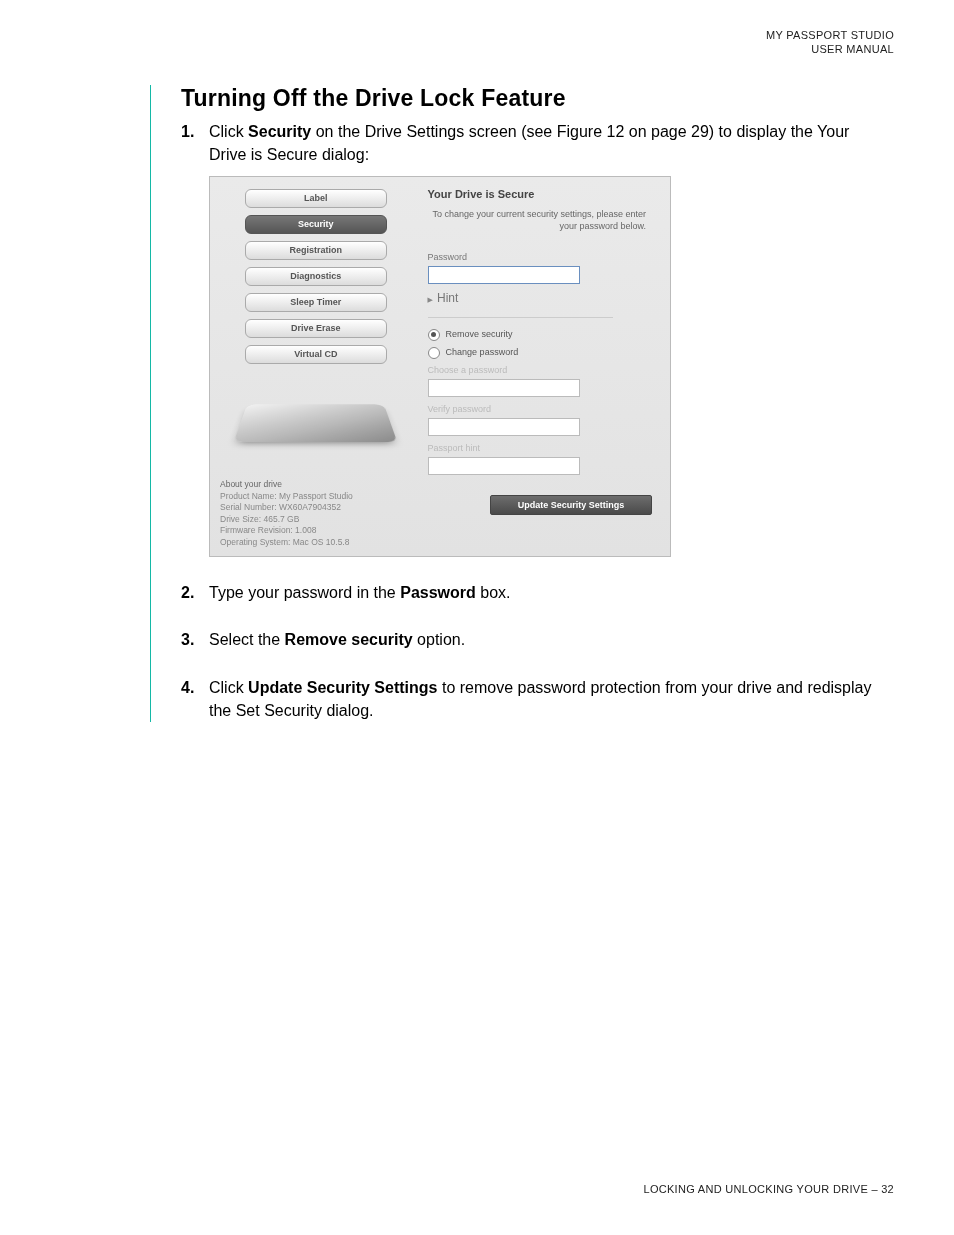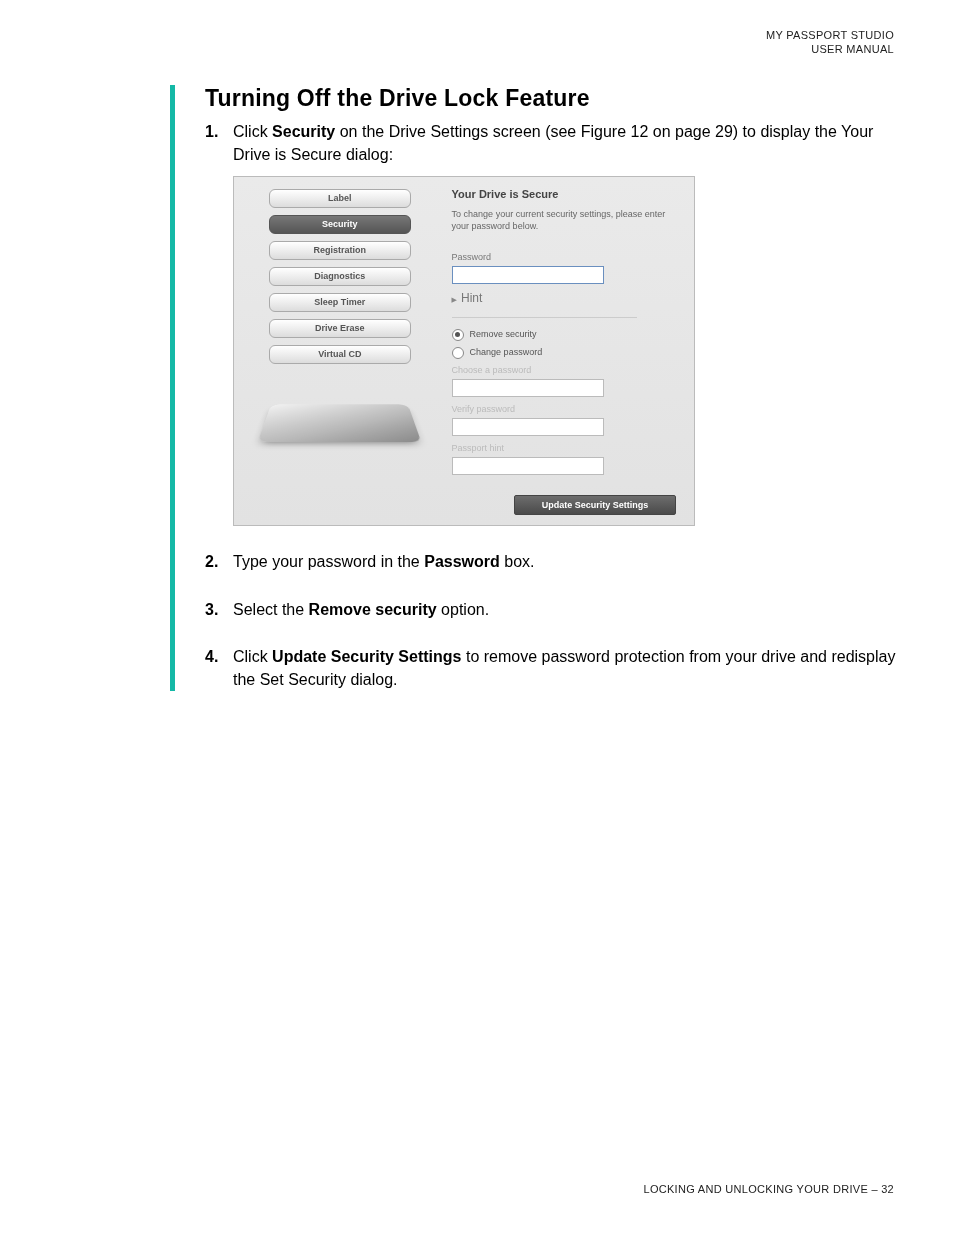--- a/index.html
+++ b/index.html
@@ -10,36 +10,36 @@
     width: 954px;
     height: 1235px;
     position: relative;
     color: #000;
   }
   .page {
     position: relative;
     width: 100%;
     height: 100%;
     box-sizing: border-box;
-    padding: 30px 50px 40px 40px;
+    padding: 30px 50px 40px 20px;
   }
   .header-right {
     position: absolute;
     top: 28px;
     right: 60px;
     text-align: right;
     font-size: 11px;
     letter-spacing: 0.3px;
     color: #222;
     line-height: 1.3;
   }
   .content {
     margin-left: 130px;
     margin-top: 55px;
-    border-left: 5px solid #14b8a6;
+    border-left: 1px solid #14b8a6;
     padding-left: 30px;
     min-height: 580px;
     box-sizing: border-box;
     width: 740px;
   }
   h1.section {
     font-family: Arial, Helvetica, sans-serif;
     font-weight: 900;
     font-size: 23px;
     margin: 0 0 8px 0;
@@ -141,20 +141,21 @@
     font-weight: 600;
     color: #444;
     margin-bottom: 6px;
   }
   .dlg-sub {
     font-size: 9px;
     color: #666;
     line-height: 1.3;
     margin-bottom: 18px;
     padding-right: 10px;
+    text-align: right;
   }
   .fld-label {
     font-size: 9px;
     color: #777;
     margin-bottom: 2px;
   }
   .fld-label.dis { color:#bbb;}
   .txt {
     height: 16px;
     background: #fff;
@@ -225,20 +226,28 @@
             <div class="nav-btn">Label</div>
             <div class="nav-btn sel">Security</div>
             <div class="nav-btn">Registration</div>
             <div class="nav-btn">Diagnostics</div>
             <div class="nav-btn">Sleep Timer</div>
             <div class="nav-btn">Drive Erase</div>
             <div class="nav-btn">Virtual CD</div>
             <div class="drive-illus">
               <div class="drive-top"></div>
             </div>
+            <div class="about">
+              <div class="t">About your drive</div>
+              <div>Product Name: My Passport Studio</div>
+              <div>Serial Number: WX60A7904352</div>
+              <div>Drive Size: 465.7 GB</div>
+              <div>Firmware Revision: 1.008</div>
+              <div>Operating System: Mac OS 10.5.8</div>
+            </div>
           </div>
           <div class="dlg-right">
             <div class="dlg-title">Your Drive is Secure</div>
             <div class="dlg-sub">To change your current security settings, please enter your password below.</div>
 
             <div class="fld-label">Password</div>
             <div class="txt"></div>
             <div class="hint-row"><span>Hint</span></div>
             <div class="sep"></div>
 

